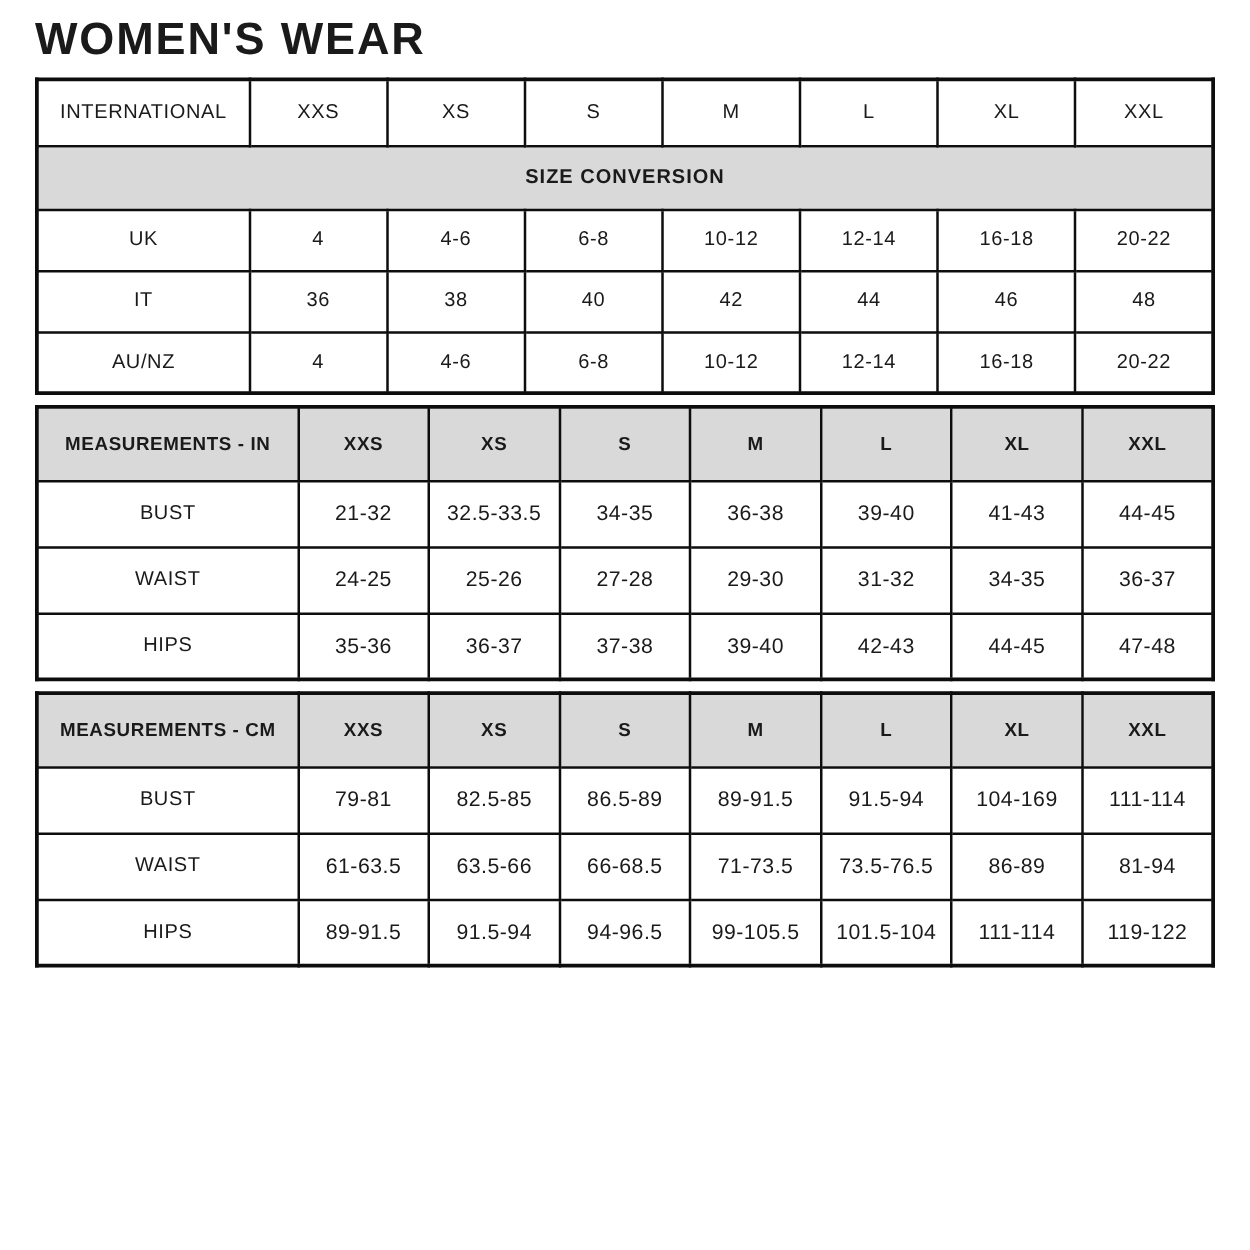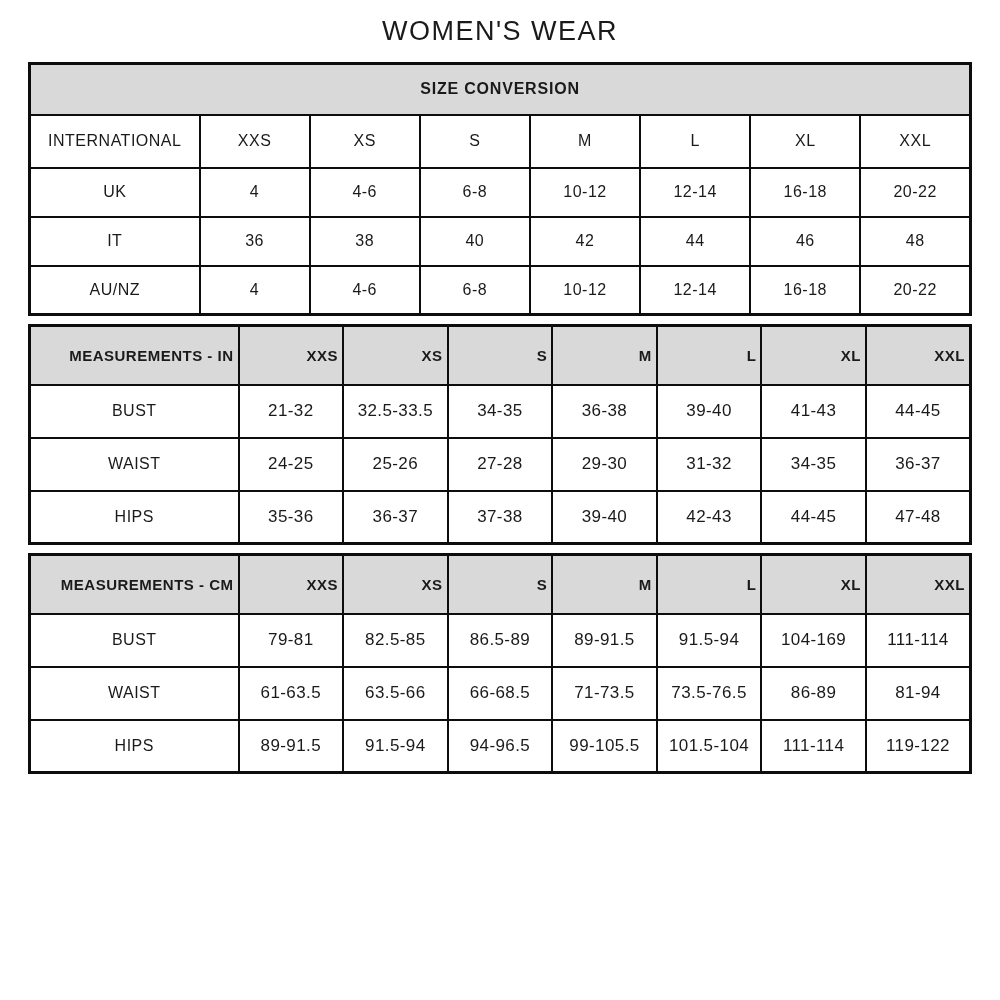--- a/index.html
+++ b/index.html
@@ -11,23 +11,23 @@
   *{box-sizing:border-box;}
   html,body{margin:0;padding:0;}
   body{
     width:1000px;height:1000px;
     background:var(--bg);
     color:var(--text);
     font-family:"Liberation Sans", sans-serif;
   }
   .page{padding:10px 28px 0 28px;}
   .page-title{
-    text-align:center;
-    font-size:27px;
-    font-weight:normal;
+    text-align:left;
+    font-size:36px;
+    font-weight:bold;
     letter-spacing:1.5px;
     line-height:34px;
     margin:4px 0 14px 0;
   }
   table{
     border-collapse:collapse;
     width:100%;
     table-layout:fixed;
   }
   table{border:3px solid var(--border);}
@@ -59,21 +59,20 @@
     height:49px;
   }
   
   .meas-table{margin-top:8px;}
   .meas-table th{
     background:var(--header-bg);
     font-weight:bold;
     font-size:15px;
     letter-spacing:0.5px;
     height:59px;
-    text-align:right;
   }
   .meas-table td{
     font-size:17px;
     letter-spacing:0.4px;
     height:53px;
   }
   .meas-table td.row-label{
     font-size:16px;
     letter-spacing:0.5px;
   }
@@ -90,33 +89,33 @@
       <col style="width:170px">
       <col>
         <col>
         <col>
         <col>
         <col>
         <col>
         <col>
     </colgroup>
     <thead>
-      <tr>
-        <th colspan="8" class="table-banner">SIZE CONVERSION</th>
-      </tr>
       <tr>
           <th class="col-head">INTERNATIONAL</th>
           <th class="col-head">XXS</th>
           <th class="col-head">XS</th>
           <th class="col-head">S</th>
           <th class="col-head">M</th>
           <th class="col-head">L</th>
           <th class="col-head">XL</th>
           <th class="col-head">XXL</th>
         </tr>
+      <tr>
+        <th colspan="8" class="table-banner">SIZE CONVERSION</th>
+      </tr>
     </thead>
     <tbody>
         <tr>
           <td class="row-label">UK</td>
           <td>4</td>
           <td>4-6</td>
           <td>6-8</td>
           <td>10-12</td>
           <td>12-14</td>
           <td>16-18</td>

